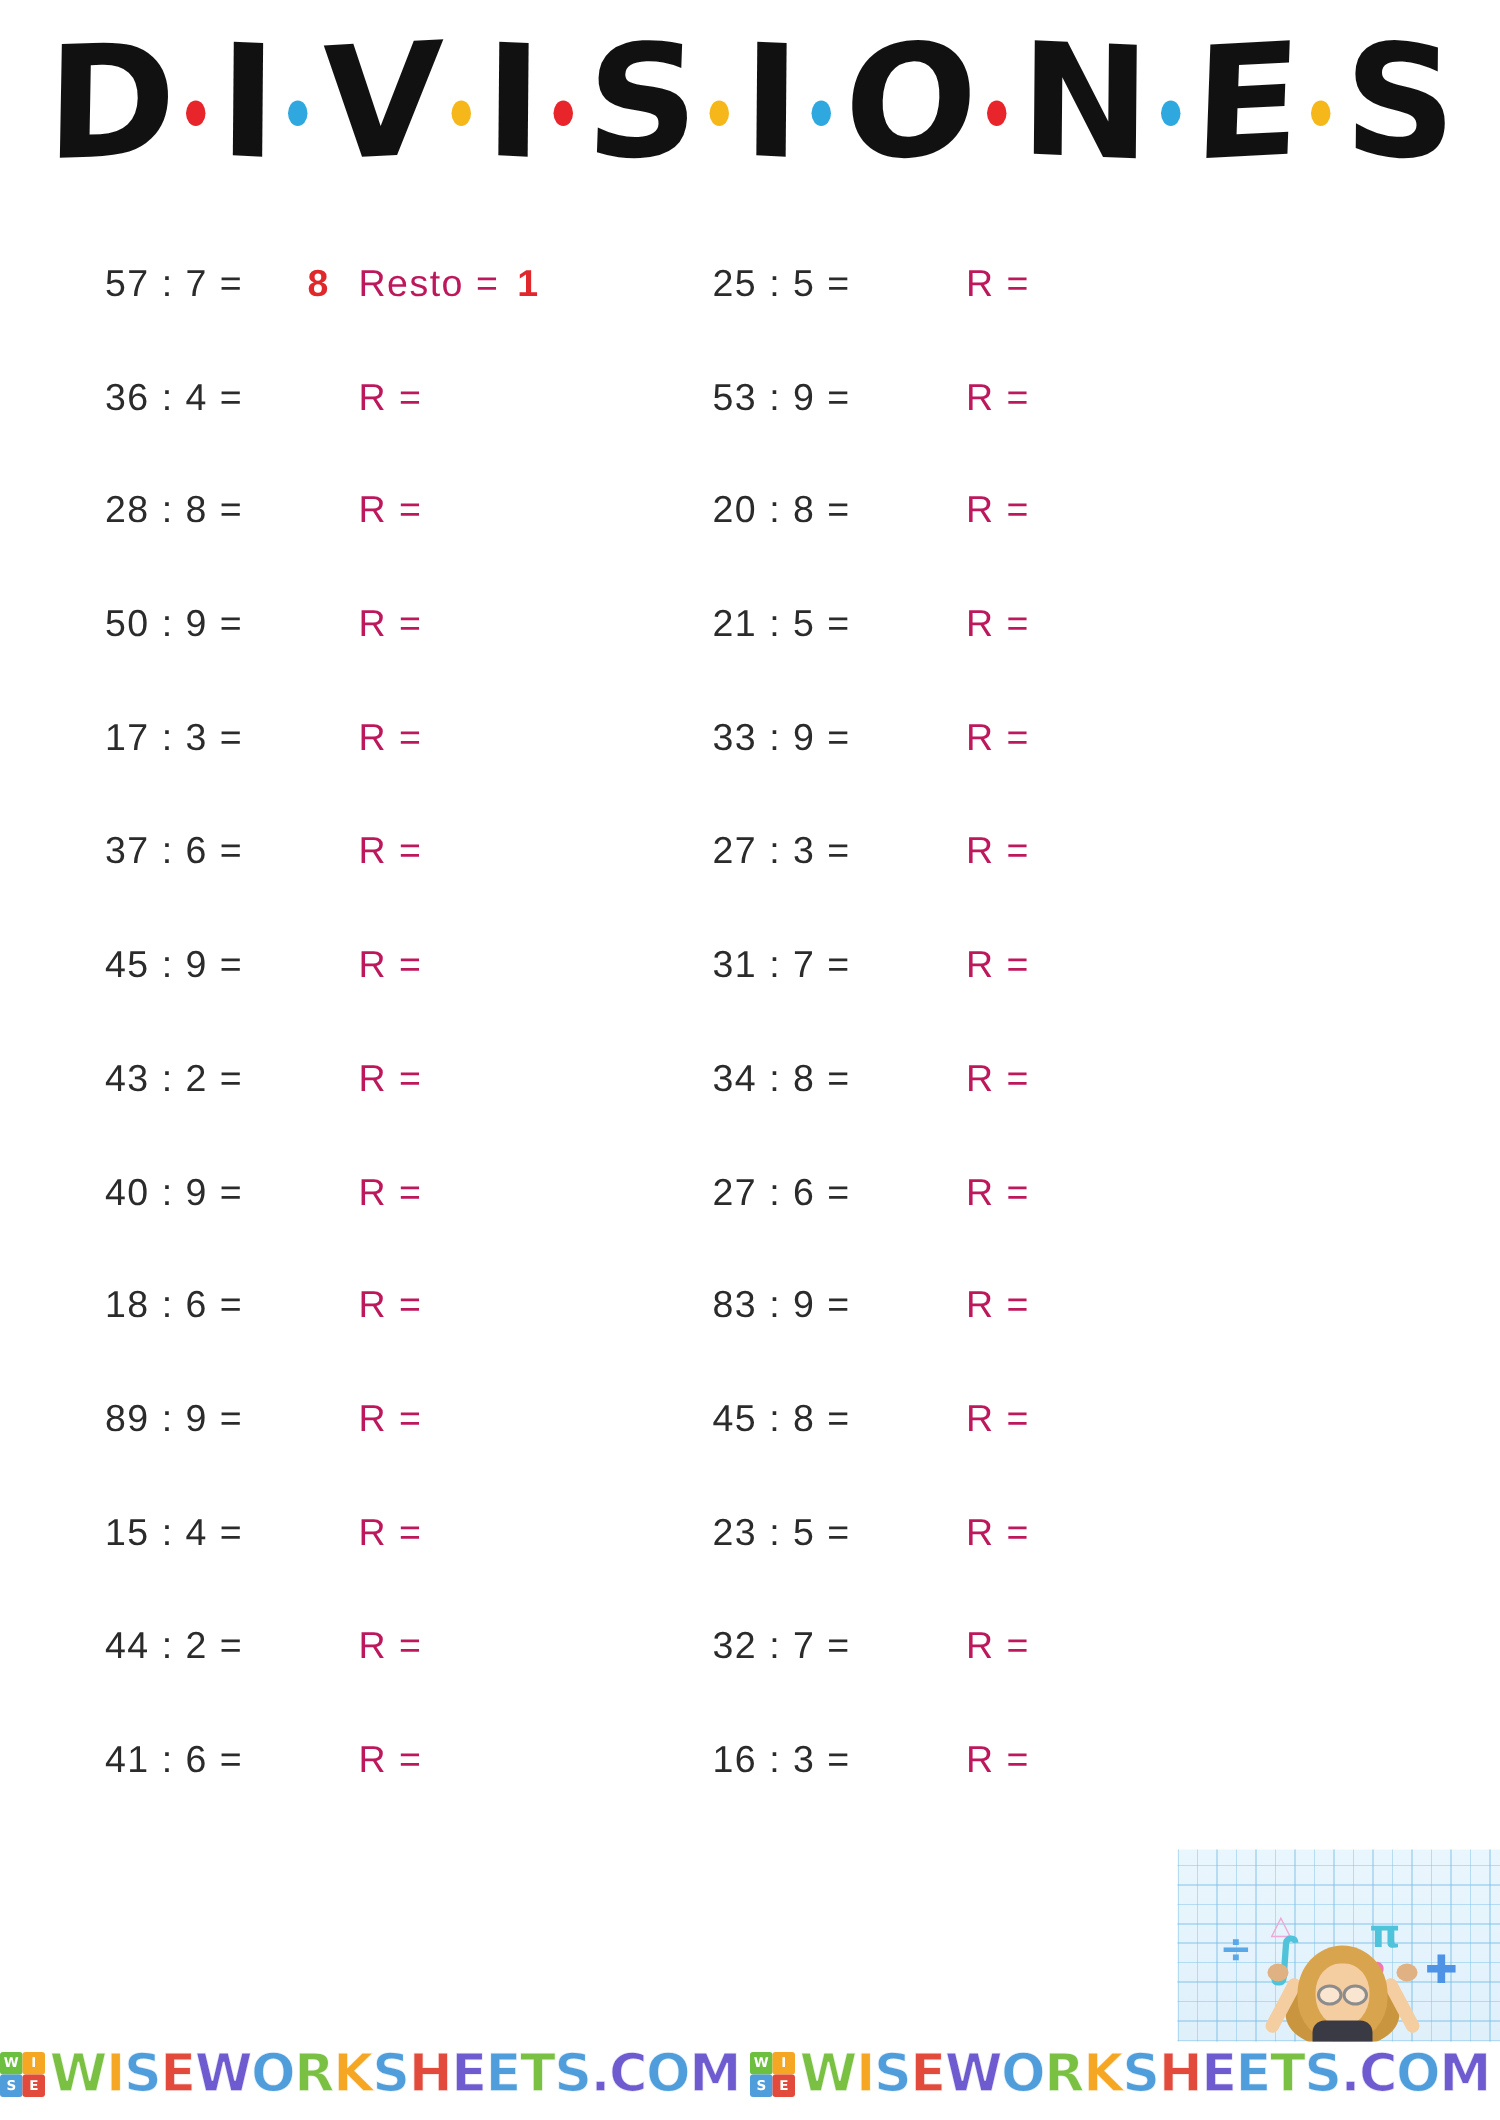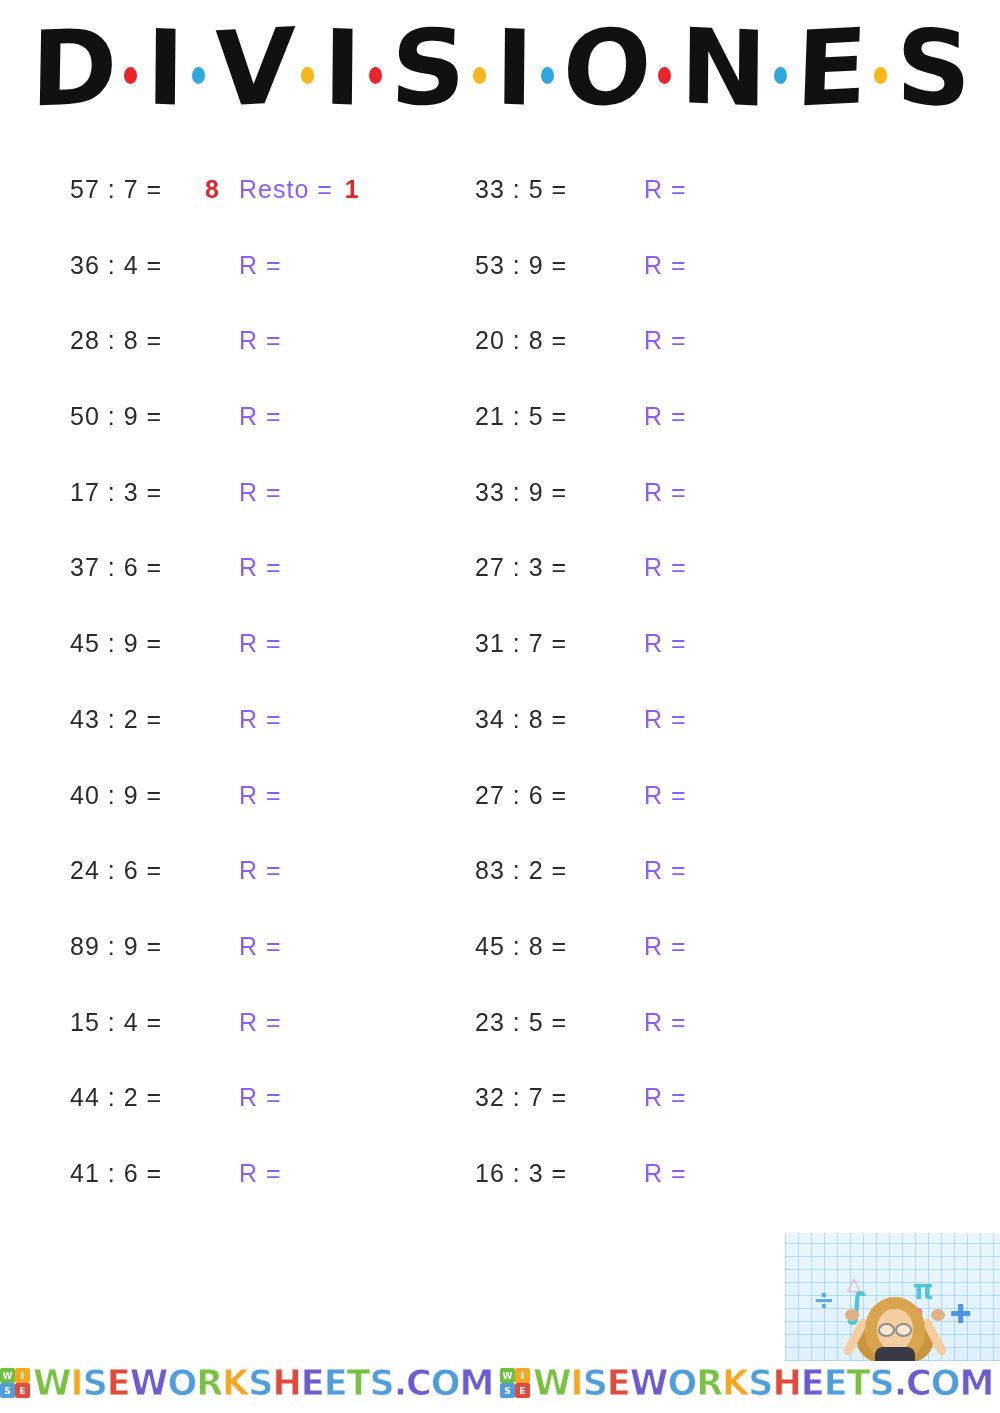--- a/index.html
+++ b/index.html
@@ -81,21 +81,21 @@
   }
   .ans {
     display: inline-block;
     min-width: 34px;
     color: #e0272c;
     font-weight: 700;
   }
   .rlabel {
     display: inline-block;
     white-space: pre;
-    color: #8b5cf6;
+    color: #be185d;
   }
   .rans {
     display: inline-block;
     min-width: 24px;
     color: #e0272c;
     font-weight: 700;
     padding-left: 4px;
   }
 
   
@@ -244,21 +244,21 @@
 
 <div id="problems">
     <div class="prow">
       <div class="pcell left">
         <span class="expr">57 : 7 = </span>
         <span class="ans">8</span>
         <span class="rlabel">Resto = </span>
         <span class="rans">1</span>
       </div>
       <div class="pcell right">
-        <span class="expr">33 : 5 = </span>
+        <span class="expr">25 : 5 = </span>
         <span class="ans"></span>
         <span class="rlabel">R = </span>
         <span class="rans"></span>
       </div>
     </div>
     <div class="prow">
       <div class="pcell left">
         <span class="expr">36 : 4 = </span>
         <span class="ans"></span>
         <span class="rlabel">R = </span>
@@ -364,27 +364,27 @@
       </div>
       <div class="pcell right">
         <span class="expr">27 : 6 = </span>
         <span class="ans"></span>
         <span class="rlabel">R = </span>
         <span class="rans"></span>
       </div>
     </div>
     <div class="prow">
       <div class="pcell left">
-        <span class="expr">24 : 6 = </span>
-        <span class="ans"></span>
-        <span class="rlabel">R = </span>
-        <span class="rans"></span>
-      </div>
-      <div class="pcell right">
-        <span class="expr">83 : 2 = </span>
+        <span class="expr">18 : 6 = </span>
+        <span class="ans"></span>
+        <span class="rlabel">R = </span>
+        <span class="rans"></span>
+      </div>
+      <div class="pcell right">
+        <span class="expr">83 : 9 = </span>
         <span class="ans"></span>
         <span class="rlabel">R = </span>
         <span class="rans"></span>
       </div>
     </div>
     <div class="prow">
       <div class="pcell left">
         <span class="expr">89 : 9 = </span>
         <span class="ans"></span>
         <span class="rlabel">R = </span>

